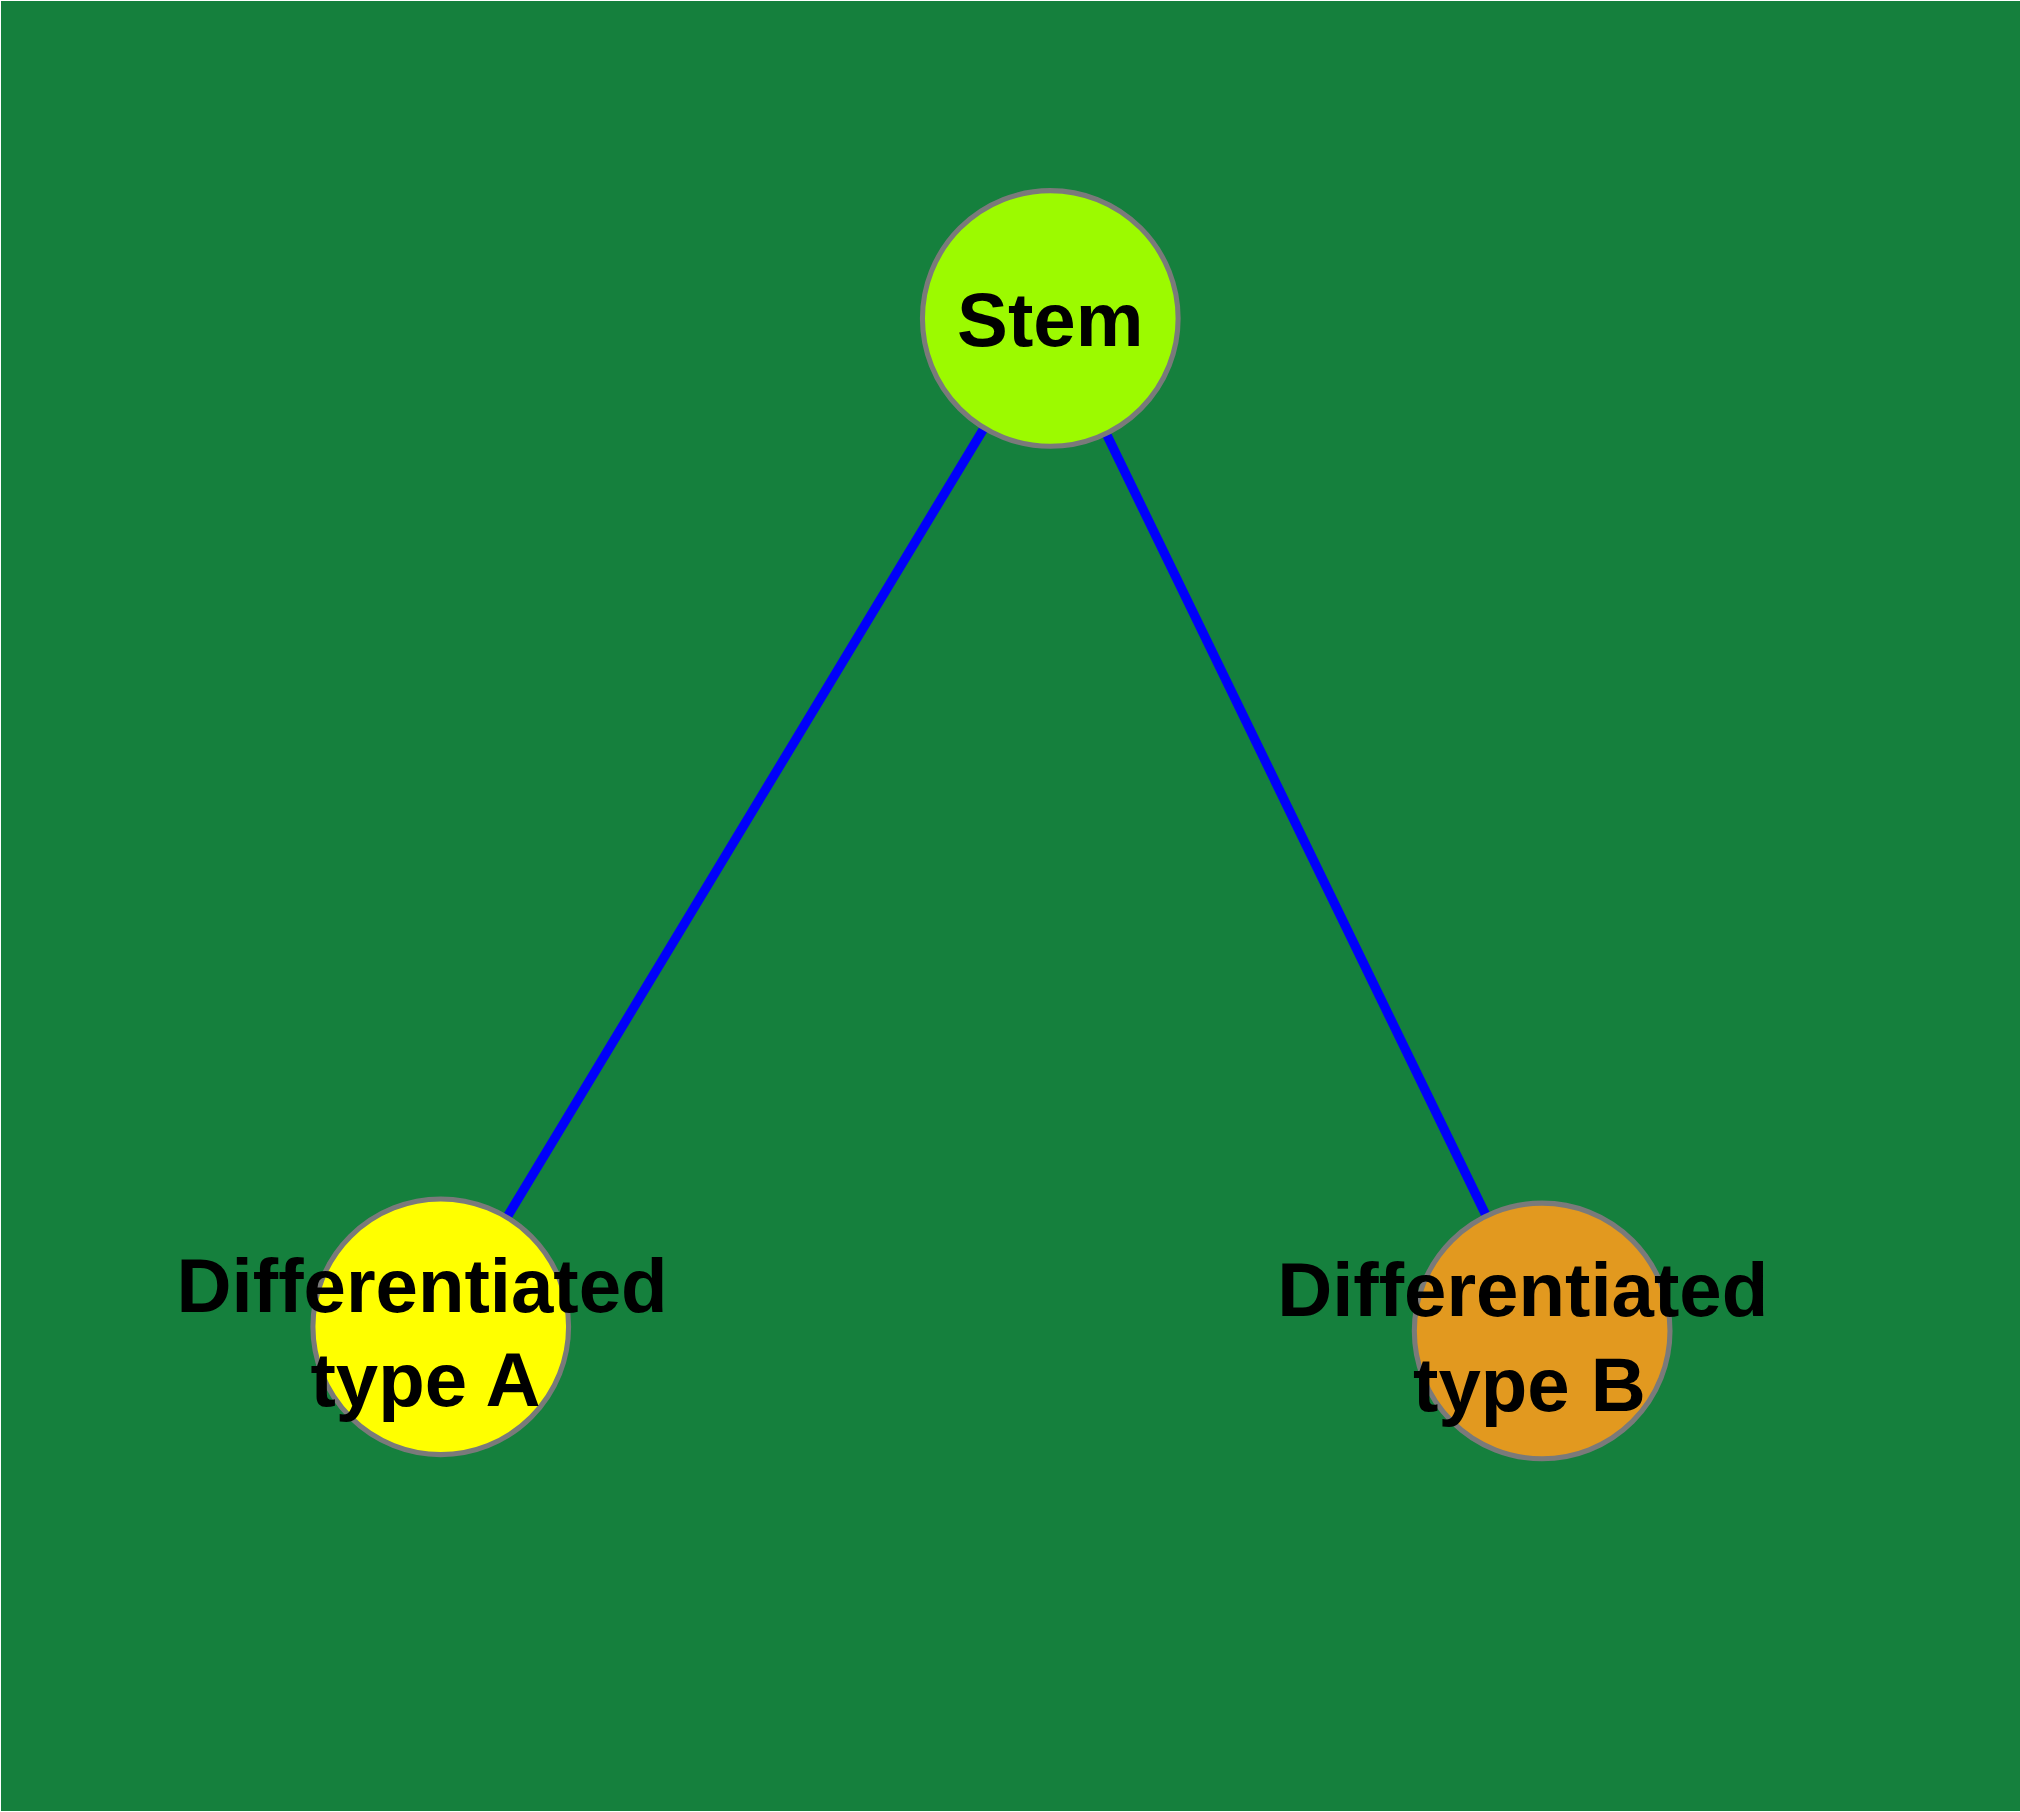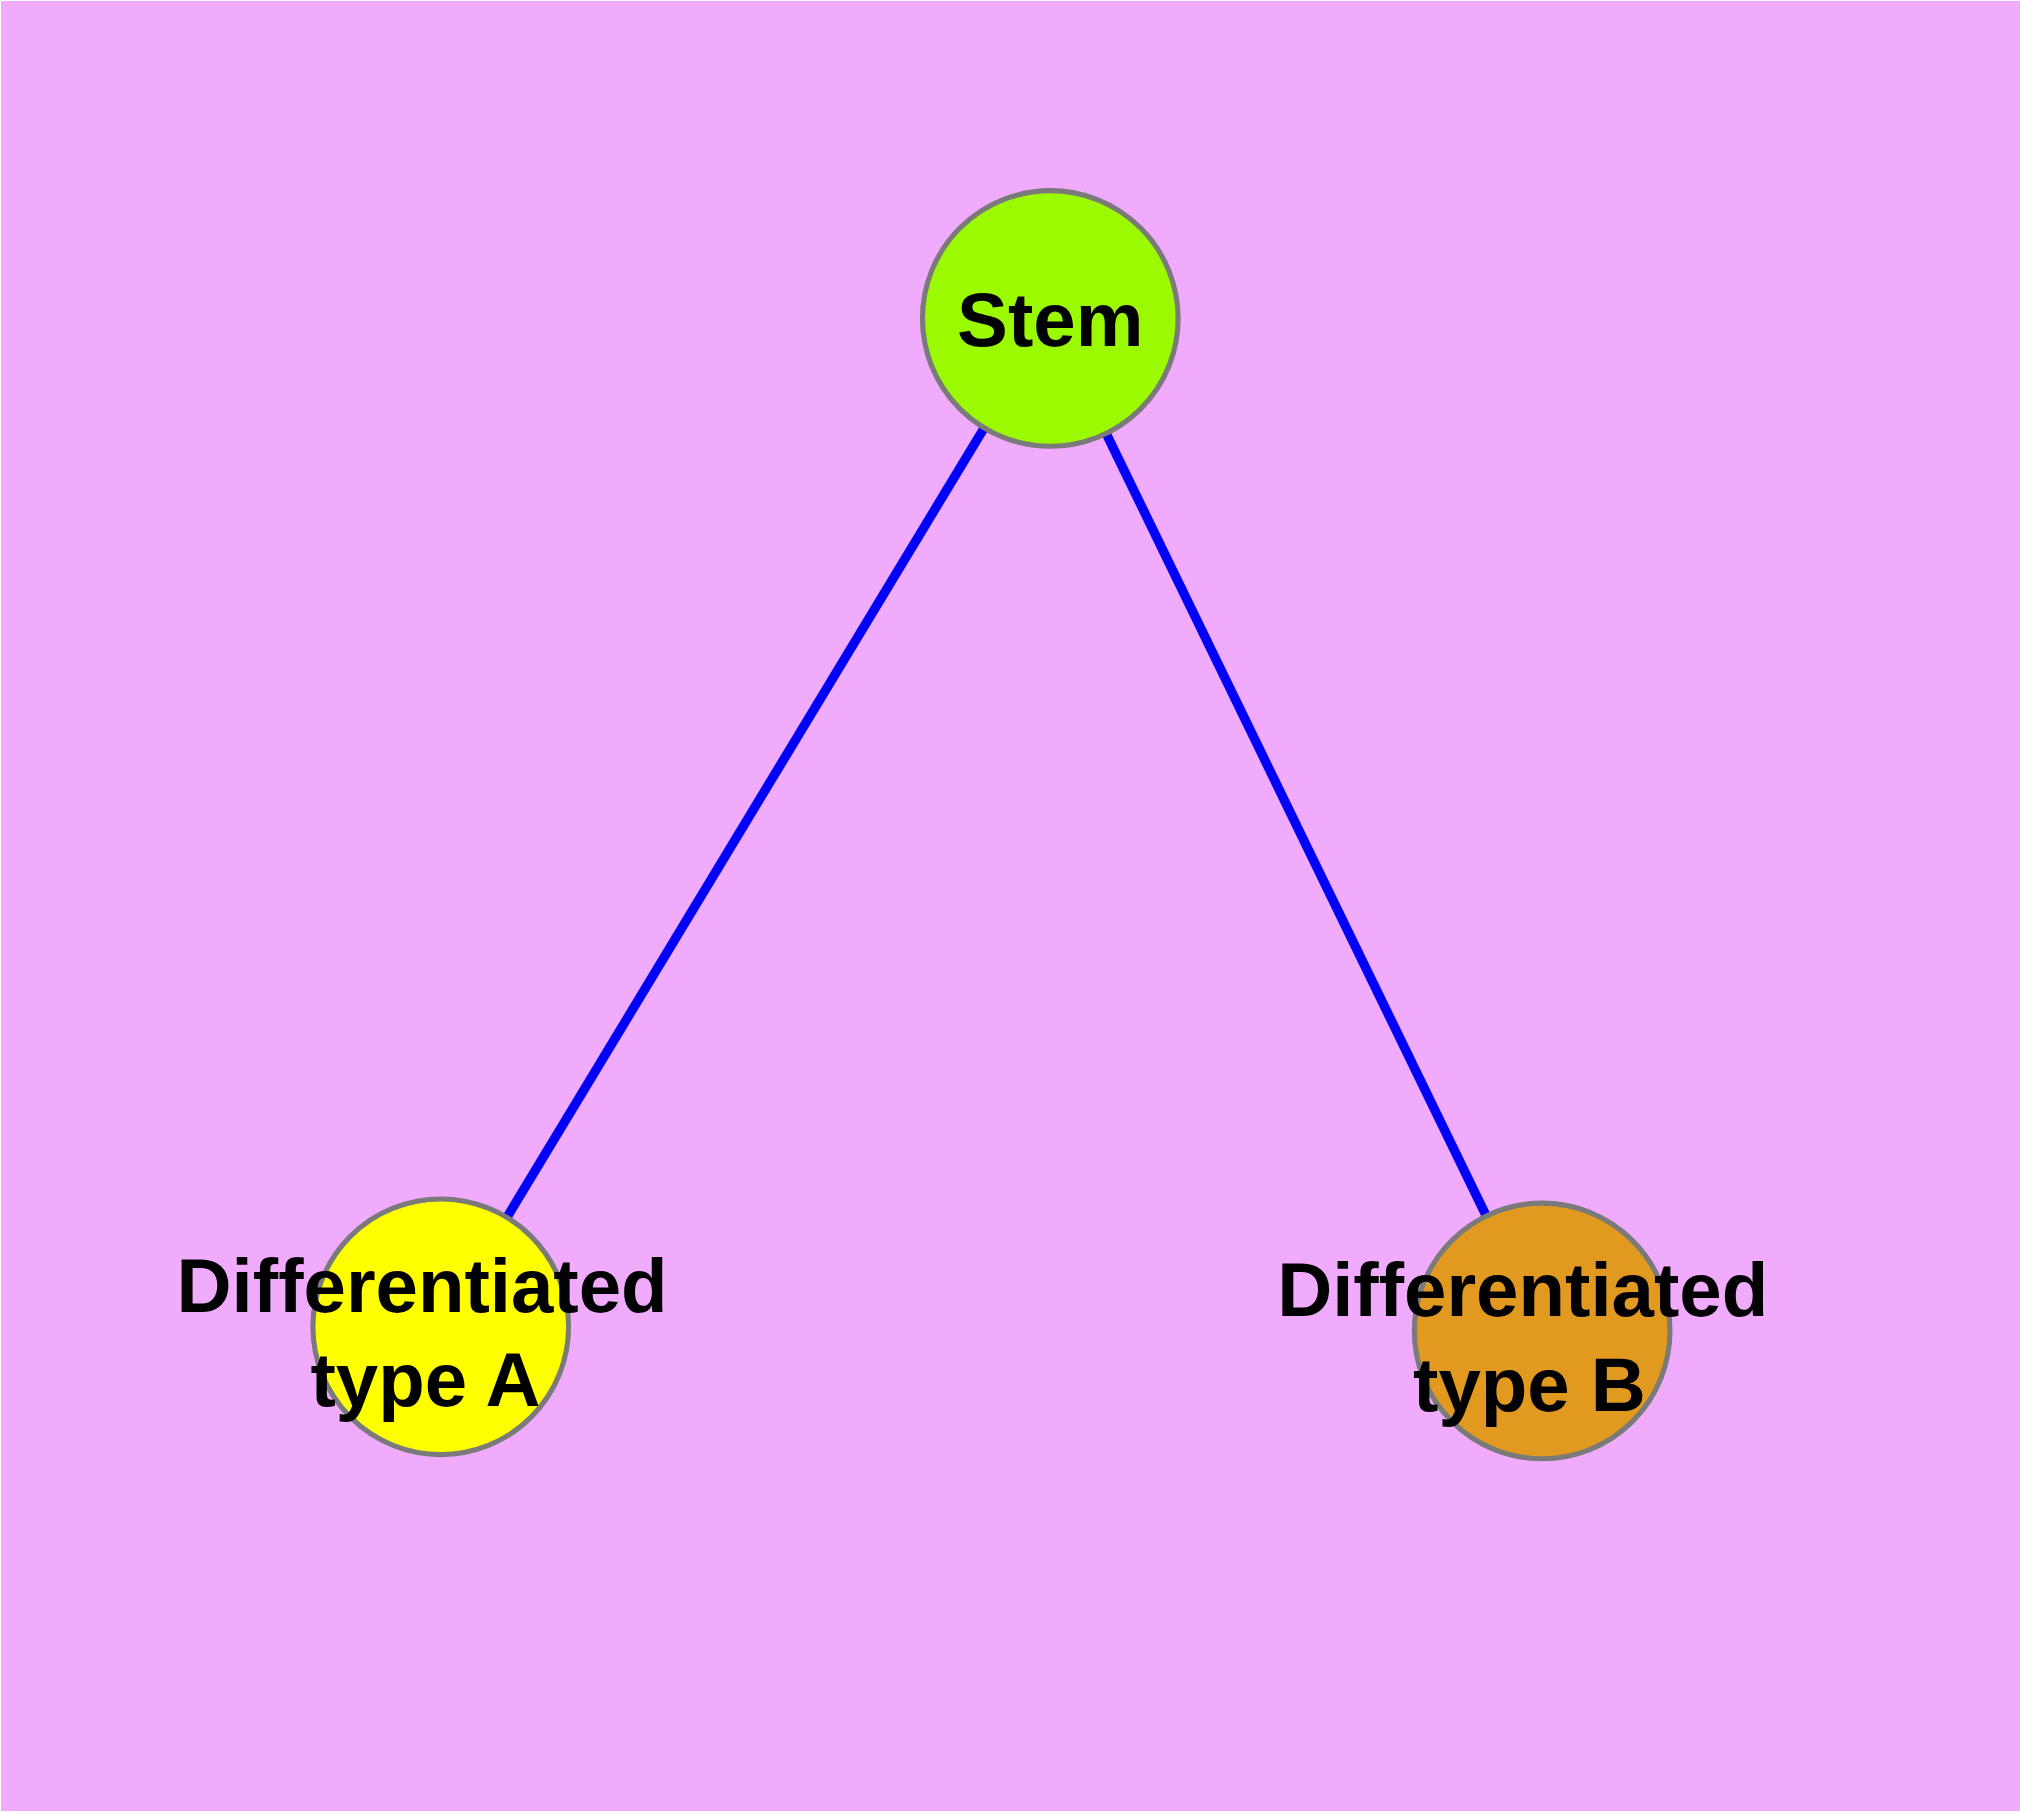--- a/index.html
+++ b/index.html
@@ -5,21 +5,21 @@
   html, body {
     margin: 0;
     padding: 0;
     background: #ffffff;
   }
   .figure {
     position: relative;
     width: 2021px;
     height: 1812px;
     box-sizing: border-box;
-    background: #f0abfc;          
+    background: #15803d;          
     border: 1.7px solid #ffffff;    
     overflow: hidden;
   }
   .figure svg {
     display: block;
     width: 100%;
     height: 100%;
   }
   .edge {
     stroke: #0000fa;              

